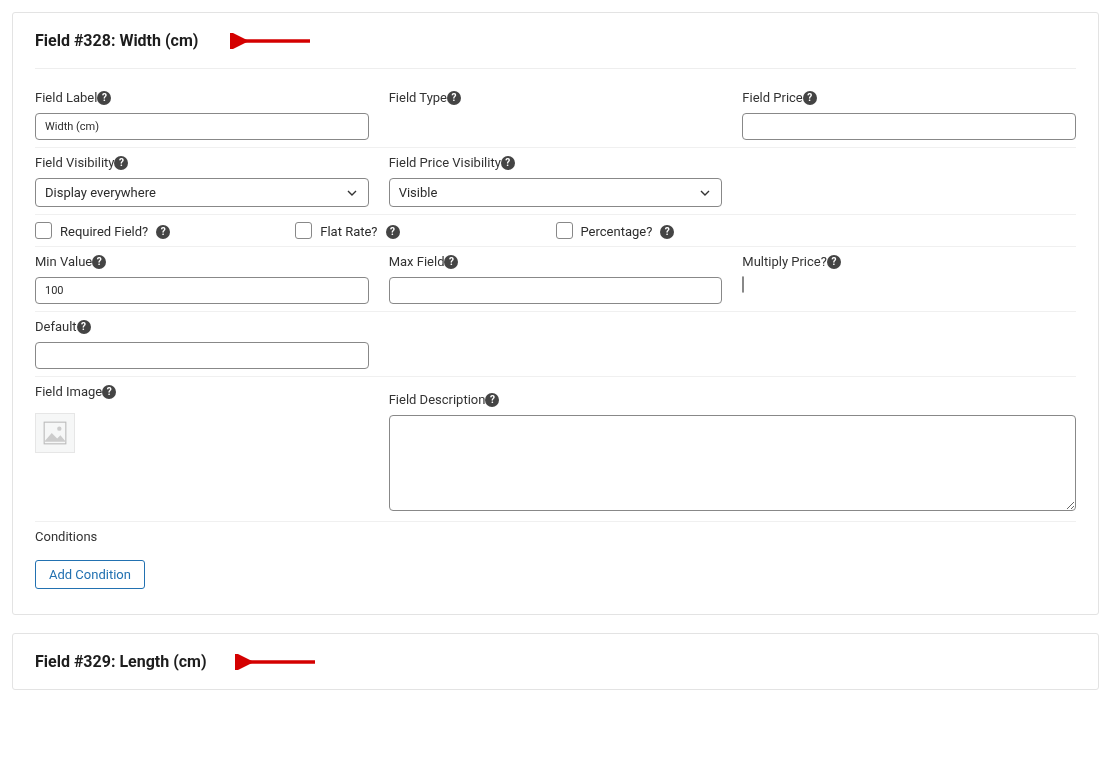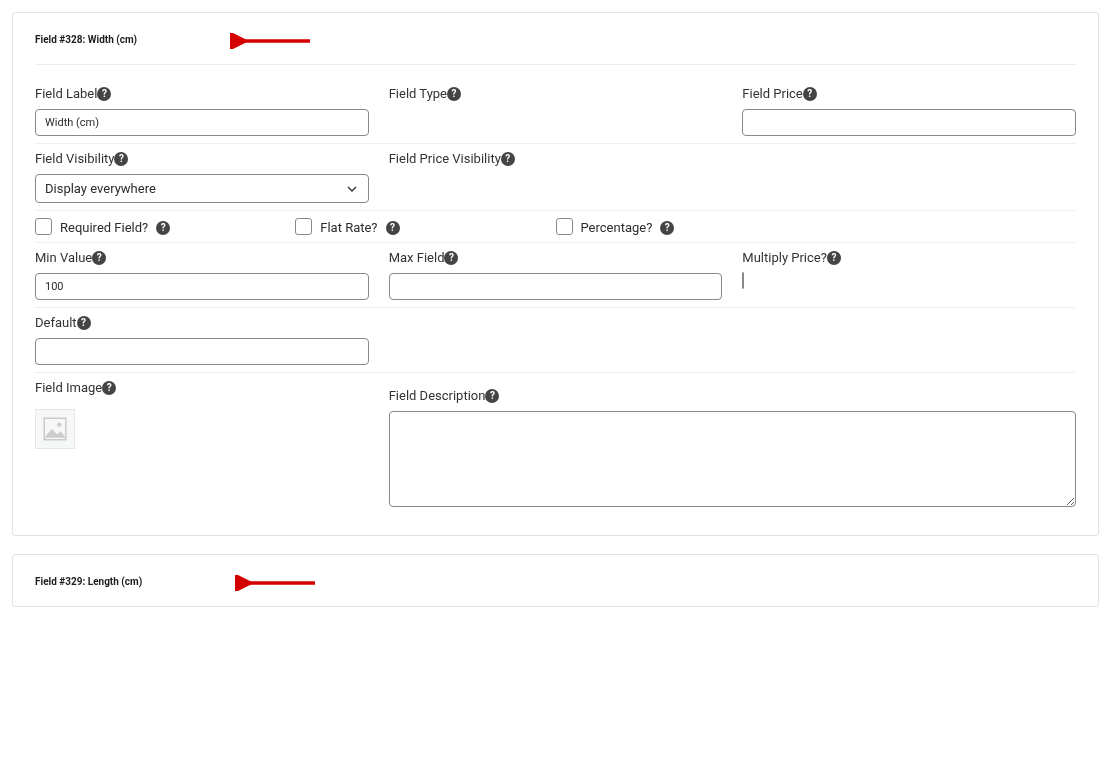--- a/index.html
+++ b/index.html
@@ -19,21 +19,21 @@
     background: #fff;
   }
   .panel-header {
     position: relative;
     padding-bottom: 18px;
     margin-bottom: 14px;
     border-bottom: 1px solid #eee;
   }
   .panel-title {
     font-weight: 700;
-    font-size: 10px;
+    font-size: 16px;
     color: #1d1d1d;
   }
   .sec {
     padding: 7px 0;
   }
   .sec + .sec { border-top: 1px solid #f0f0f0; }
   .row3 {
     display: grid;
     grid-template-columns: repeat(3, 1fr);
     gap: 20px;
@@ -205,20 +205,28 @@
                 <path d="M2 4l4 4 4-4" fill="none" stroke="#333" stroke-width="1.4"></path>
               </svg>
           </span>
         </div>
       </div>
       <div class="field">
         <div class="lbl">
           <span>Field Price Visibility</span>
           <span class="help">?</span>
         </div>
+        <div class="select">
+          <span>Visible</span>
+          <span class="chev">
+            <svg width="12" height="12" viewBox="0 0 12 12">
+                <path d="M2 4l4 4 4-4" fill="none" stroke="#333" stroke-width="1.4"></path>
+              </svg>
+          </span>
+        </div>
       </div>
       <div></div>
     </div>
   </div>
 
   <div class="sec">
     <div class="check-row">
       <div class="ckitem">
         <span class="ckbox"></span>
         <span>Required Field?</span>
@@ -293,20 +301,24 @@
       <div class="field desc-col2">
         <div class="lbl">
           <span>Field Description</span>
           <span class="help">?</span>
         </div>
         <textarea style=""></textarea>
       </div>
     </div>
   </div>
 
+  <div class="sec sec-conditions">
+    <span class="cond-label">Conditions</span>
+    <span class="btn">Add Condition</span>
+  </div>
 </div>
 
 <div class="panel panel2">
   <div class="panel-header" style="border-bottom:none;margin-bottom:0;padding-bottom:0;">
     <span class="panel-title">Field #329: Length (cm)</span>
     <span class="arrow">
       <svg width="82" height="16">
         <defs>
           <marker id="ah2" markerWidth="10" markerHeight="10" refX="2" refY="5" orient="auto">
             <path d="M0,5 L10,0 L10,10 Z" fill="#d40000"></path>

